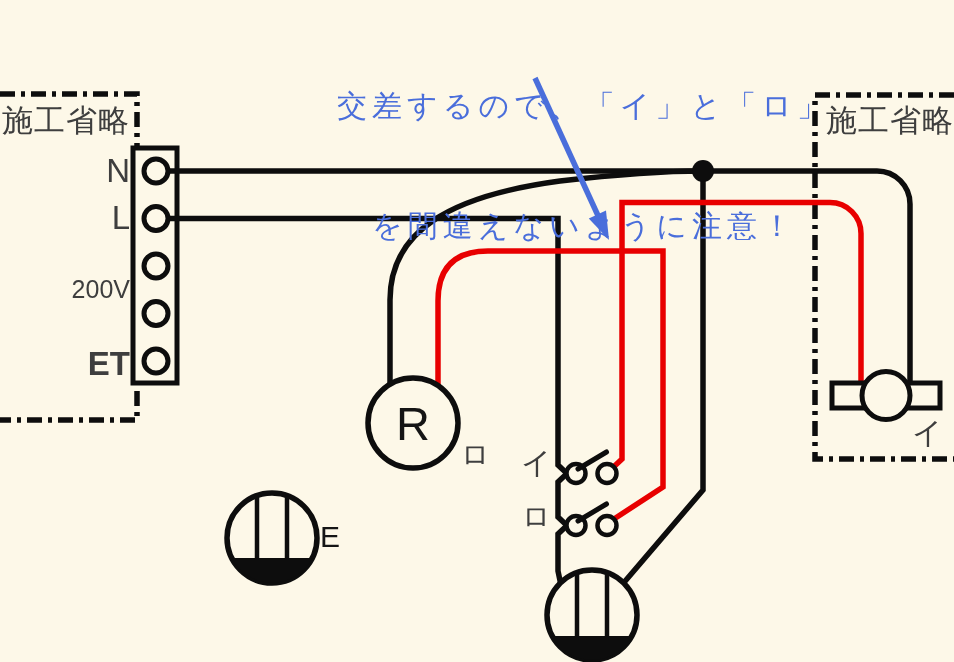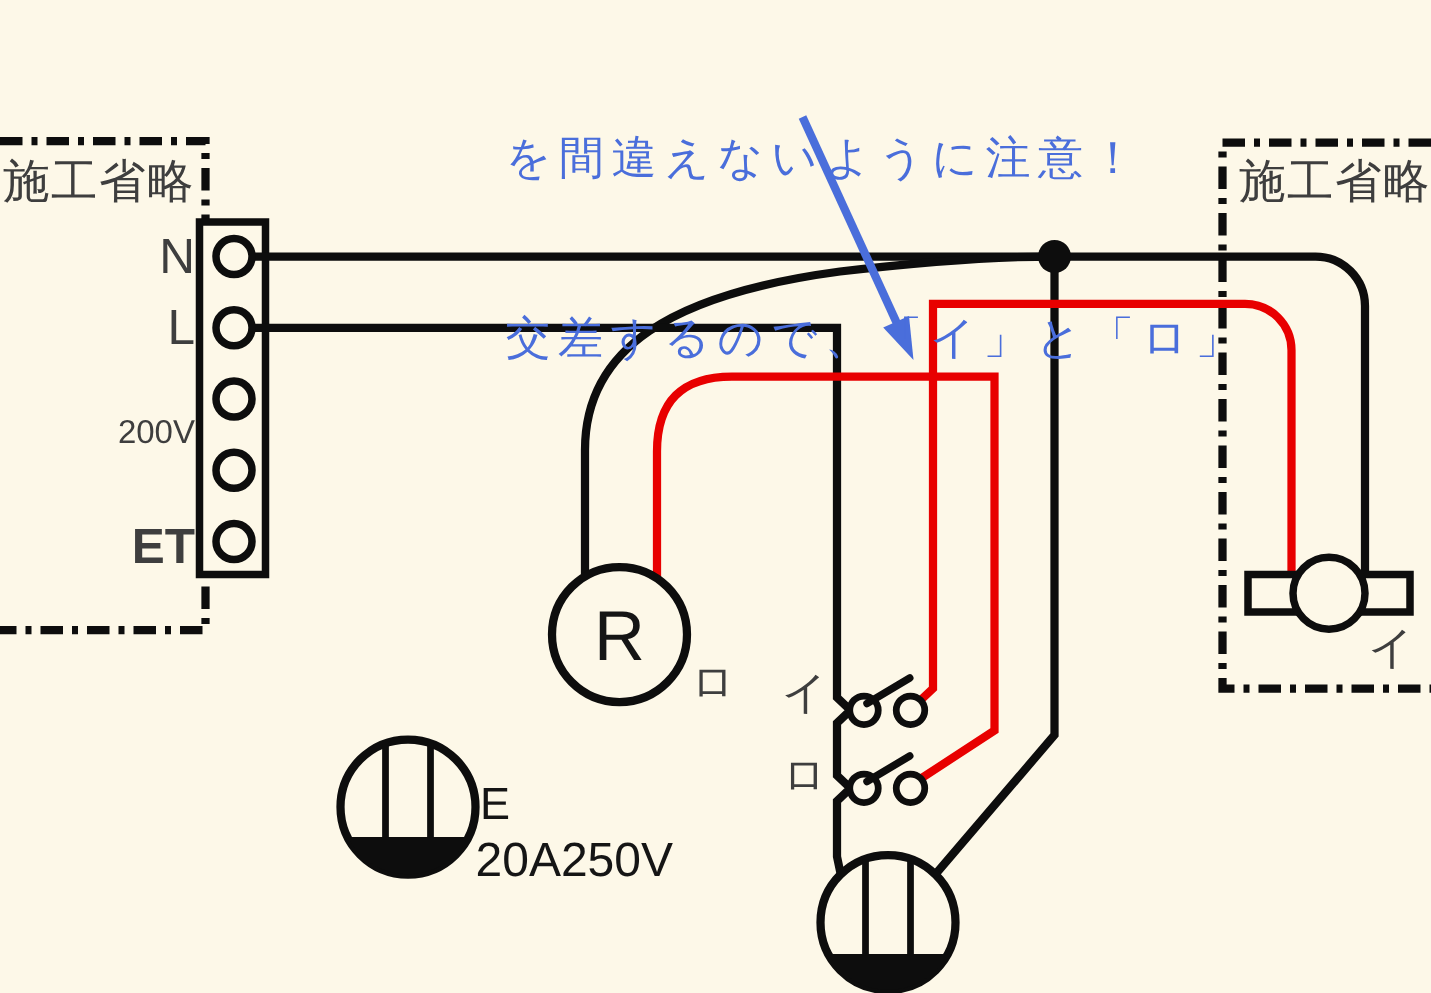--- a/index.html
+++ b/index.html
@@ -12,34 +12,34 @@
   }
   *{margin:0;padding:0;box-sizing:border-box;}
   html,body{width:954px;height:662px;overflow:hidden;}
   body{
     background:var(--bg);
     font-family:"Liberation Sans","DejaVu Sans",sans-serif;
     position:relative;
   }
   .stage{position:absolute;inset:0;width:954px;height:662px;}
   svg.diagram{position:absolute;left:0;top:0;}
-  .lbl{position:absolute;white-space:pre;line-height:1;}
+  .lbl{position:absolute;white-space:pre;line-height:1;text-align:center;}
   .annotation{
     left:337px;top:6px;
     color:var(--blue);
     font-size:30px;line-height:40px;letter-spacing:5px;
     font-weight:500;
   }
   .shoko{color:var(--gray);font-size:31px;letter-spacing:1px;}
   .shoko.left{left:2px;top:105px;}
   .shoko.right{left:826px;top:105px;}
   .term{color:var(--gray);font-size:33px;text-align:right;width:72px;left:58px;}
   .term-n{top:154px;}
   .term-l{top:201px;}
-  .term-200v{top:277px;font-size:22px;width:90px;left:40px;}
+  .term-200v{top:277px;font-size:25px;width:90px;left:40px;}
   .term-et{top:347px;font-weight:bold;}
   .dev{color:var(--gray);}
   .r-letter{
     left:383px;top:400px;width:60px;height:48px;
     color:var(--ink);font-size:47px;font-weight:500;text-align:center;
   }
   .ro-receptacle{left:461px;top:441px;font-size:28px;}
   .i-switch{left:521px;top:448px;font-size:30px;}
   .ro-switch{left:522px;top:503px;font-size:28px;}
   .i-lamp{left:912px;top:418px;font-size:30px;}
@@ -106,36 +106,35 @@
 
     <circle cx="703" cy="171" r="11" fill="#0d0d0d"></circle>
 
     <g>
       <path d="M 535 78 L 600 220" stroke="#4a6edb" stroke-width="5.5" fill="none"></path>
       <polygon points="609,240 588.8,218.4 606,210.6" fill="#4a6edb"></polygon>
     </g>
   </svg>
 
   <div class="lbl annotation">
+    <div>交差するので、「イ」と「ロ」</div>
     <div>を間違えないように注意！</div>
-    <div>交差するので、「イ」と「ロ」</div>
   </div>
 
   <div class="lbl shoko left">施工省略</div>
   <div class="lbl shoko right">施工省略</div>
 
   <div class="lbl term term-n">N</div>
   <div class="lbl term term-l">L</div>
   <div class="lbl term term-200v">200V</div>
   <div class="lbl term term-et">ET</div>
 
   <div class="lbl r-letter">R</div>
   <div class="lbl dev ro-receptacle">ロ</div>
 
   <div class="lbl dev i-switch">イ</div>
   <div class="lbl dev ro-switch">ロ</div>
 
   <div class="lbl dev i-lamp">イ</div>
 
   <div class="lbl e-label">E</div>
-  <div class="lbl rating">20A250V</div>
 
 </div>
 
 </body></html>

